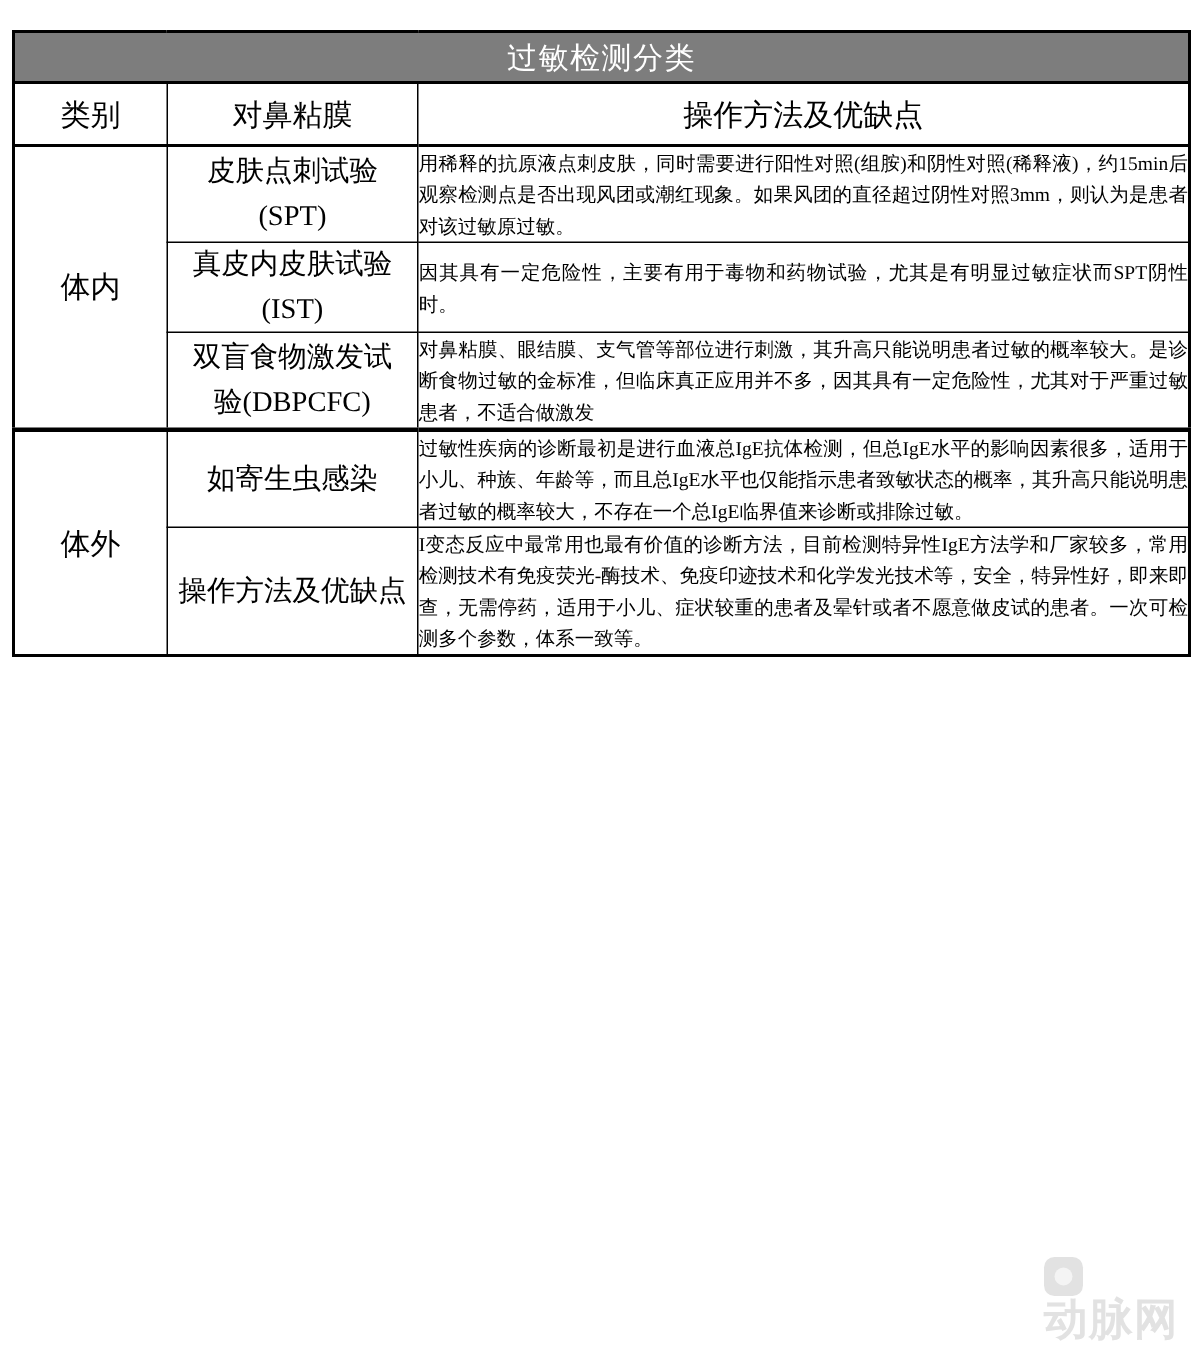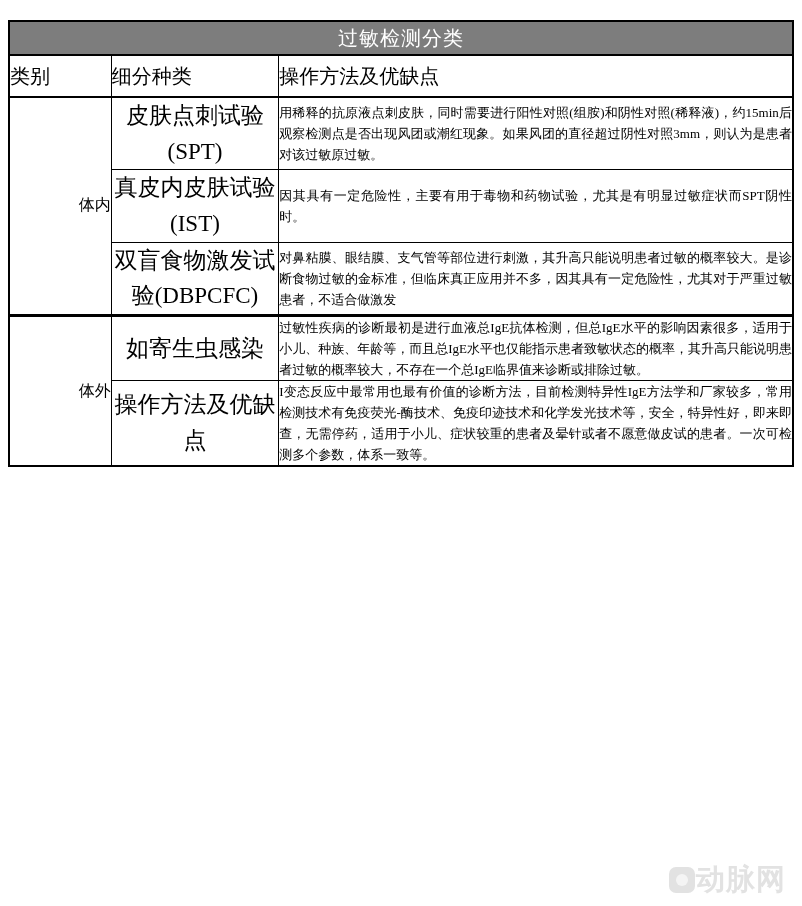--- a/index.html
+++ b/index.html
@@ -46,43 +46,43 @@
     color: #ffffff;
     text-align: center;
     height: 32px;
     font-size: 20px;
     letter-spacing: 1px;
     border-bottom: 2px solid #000 !important;
   }
 
   
   .hdr {
-    text-align: left;
+    text-align: center;
     height: 40px;
     font-size: 20px;
     font-weight: bold;
     border-bottom: 2px solid #000 !important;
   }
 
   
   .c1 { width: 102px; }
   .c2 { width: 167px; }
   .c3 { width: 513px; }
 
   
   .cat {
-    text-align: right;
-    font-size: 16px;
+    text-align: center;
+    font-size: 20px;
     vertical-align: middle;
   }
 
   
   .sub {
     text-align: center;
-    font-size: 23px;
+    font-size: 19px;
     line-height: 1.55;
     padding: 4px 3px;
   }
 
   
   .desc {
     font-size: 13px;
     line-height: 1.62;
     padding: 9px 10px 9px 11px;
     text-align: justify;
@@ -94,25 +94,25 @@
   .section-break td {
     border-top: 3px solid #000 !important;
   }
 
   
   .watermark {
     position: absolute;
     right: 16px;
     bottom: 12px;
     display: flex;
-    align-items: center;
     gap: 1px;
     opacity: 1;
     pointer-events: none;
     user-select: none;
+    flex-direction: column;
   }
   .wm-mark {
     width: 26px;
     height: 26px;
     border-radius: 7px;
     background: #e2e2e2;
     position: relative;
   }
   .wm-mark::after {
     content: "";
@@ -146,21 +146,21 @@
     </colgroup>
 
     <tbody>
 
       <tr>
         <td class="title-cell" colspan="3">过敏检测分类</td>
       </tr>
 
       <tr>
         <td class="hdr">类别</td>
-        <td class="hdr">细分种类</td>
+        <td class="hdr">对鼻粘膜</td>
         <td class="hdr">操作方法及优缺点</td>
       </tr>
 
       <tr>
         <td class="cat" rowspan="3">体内</td>
         <td class="sub">皮肤点刺试验<br>(SPT)</td>
         <td class="desc">用稀释的抗原液点刺皮肤，同时需要进行阳性对照(组胺)和阴性对照(稀释液)，约15min后观察检测点是否出现风团或潮红现象。如果风团的直径超过阴性对照3mm，则认为是患者对该过敏原过敏。</td>
       </tr>
 
       <tr>

